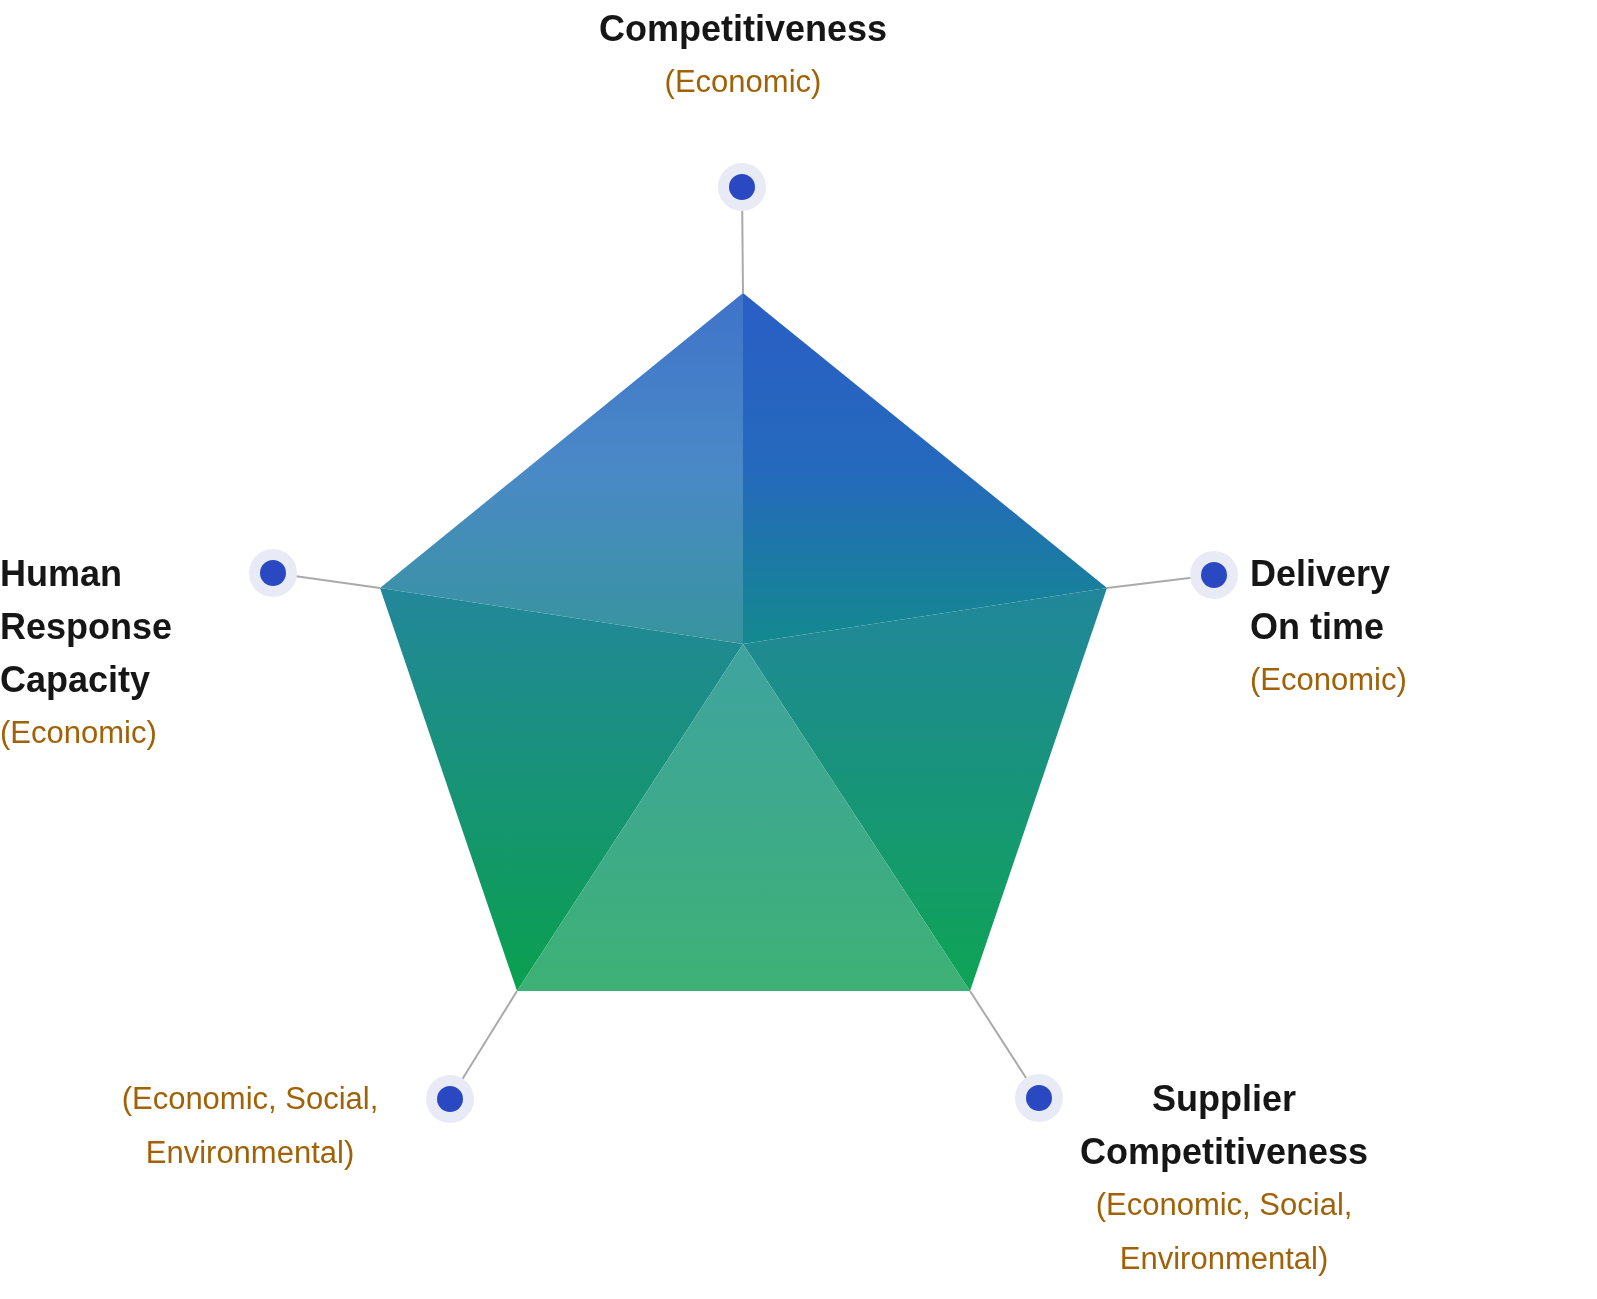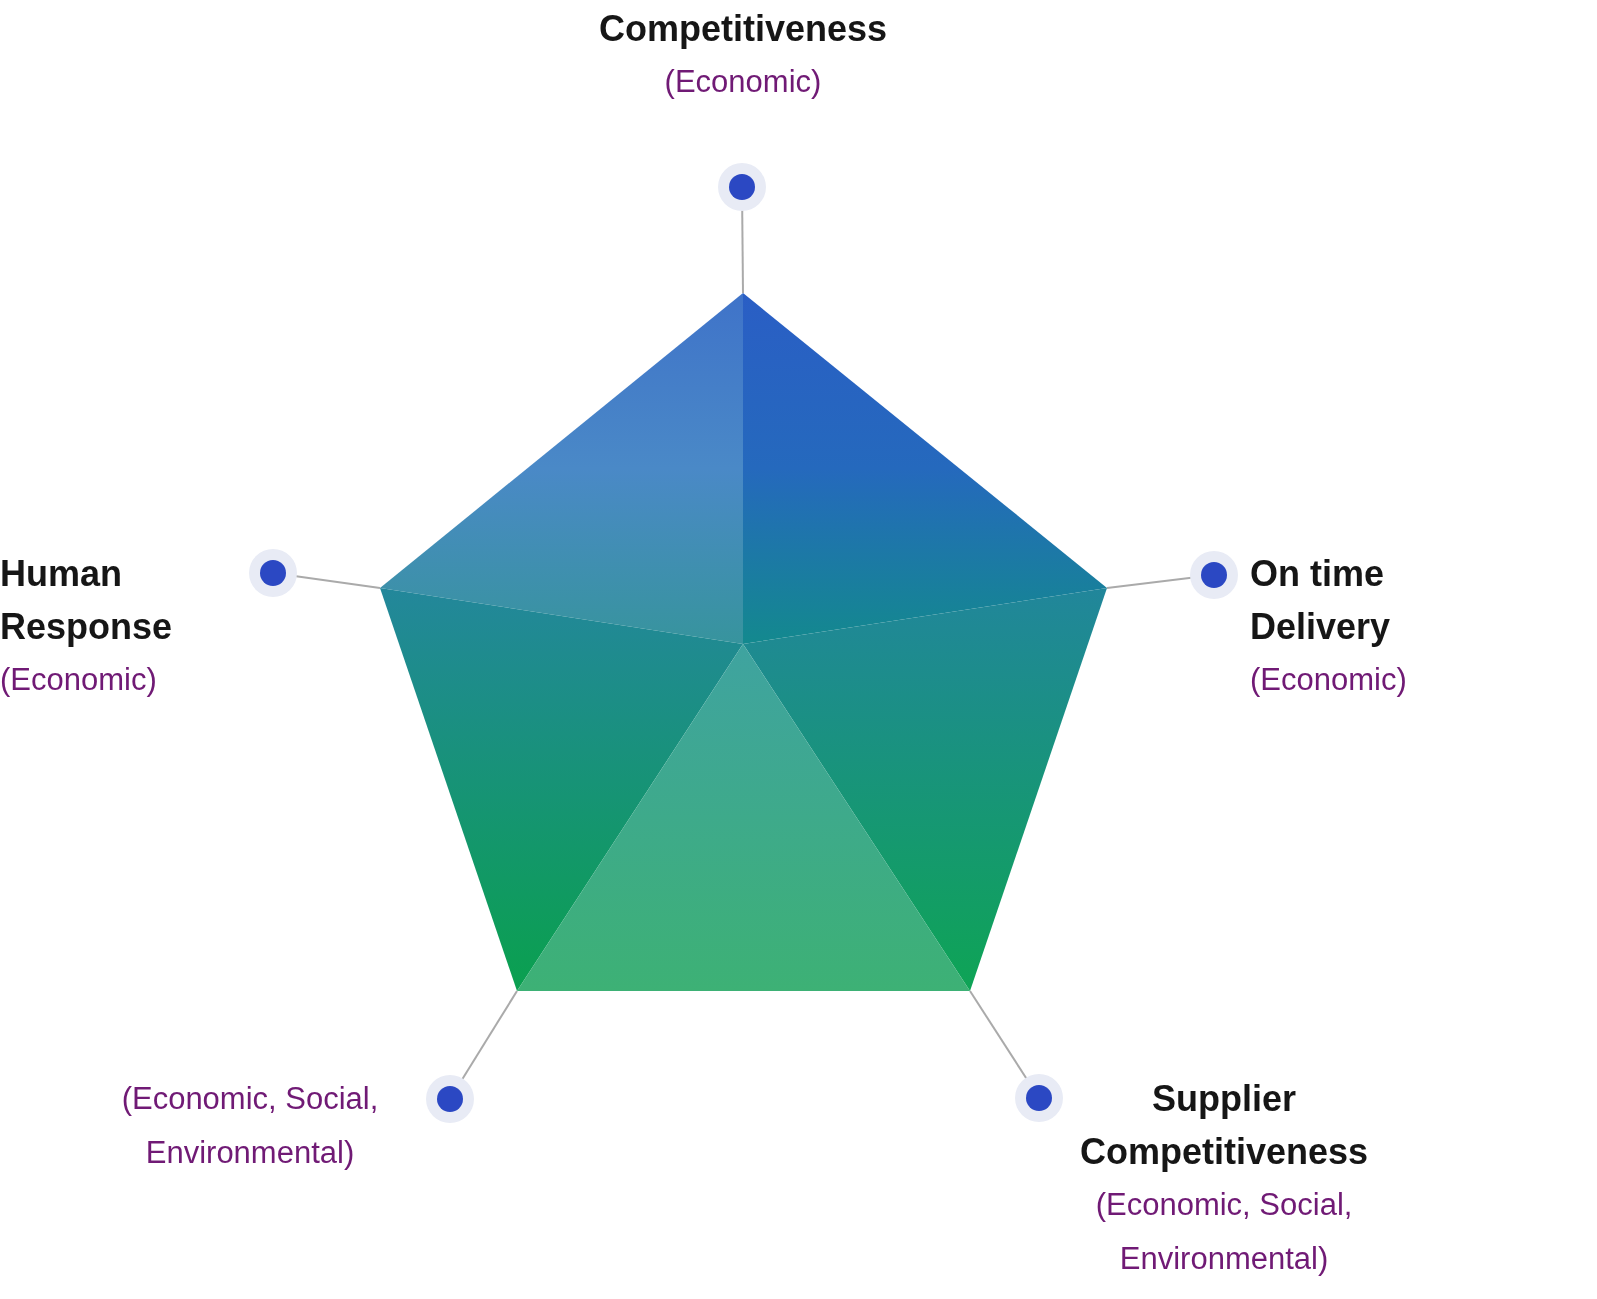--- a/index.html
+++ b/index.html
@@ -17,21 +17,21 @@
     font-weight: bold;
     font-size: 36px;
     line-height: 53px;
     color: #161616;
     white-space: nowrap;
   }
   .lbl .s {
     font-weight: normal;
     font-size: 31px;
     line-height: 54px;
-    color: #701a75;
+    color: #a16207;
     white-space: nowrap;
   }
   .lbl-top    { left: 443px;  top: 2px;    width: 600px; text-align: center; }
   .lbl-right  { left: 1250px; top: 547px;  text-align: left; }
   .lbl-left   { left: 0px;    top: 547px;  width: 236px; text-align: left; }
   .lbl-bl     { left: 40px;   top: 1072px; width: 420px; text-align: center; }
   .lbl-br     { left: 1080px; top: 1072px; text-align: center; }
 </style>
 </head>
 <body>
@@ -103,28 +103,29 @@
       </g>
     </g>
   </svg>
 
   <div class="lbl lbl-top">
     <div class="t">Competitiveness</div>
     <div class="s">(Economic)</div>
   </div>
 
   <div class="lbl lbl-right">
+    <div class="t">Delivery</div>
     <div class="t">On time</div>
-    <div class="t">Delivery</div>
     <div class="s">(Economic)</div>
   </div>
 
   <div class="lbl lbl-left">
     <div class="t">Human</div>
     <div class="t">Response</div>
+    <div class="t">Capacity</div>
     <div class="s">(Economic)</div>
   </div>
 
   <div class="lbl lbl-bl">
     <div class="s">(Economic, Social,</div>
     <div class="s">Environmental)</div>
   </div>
 
   <div class="lbl lbl-br">
     <div class="t">Supplier</div>

